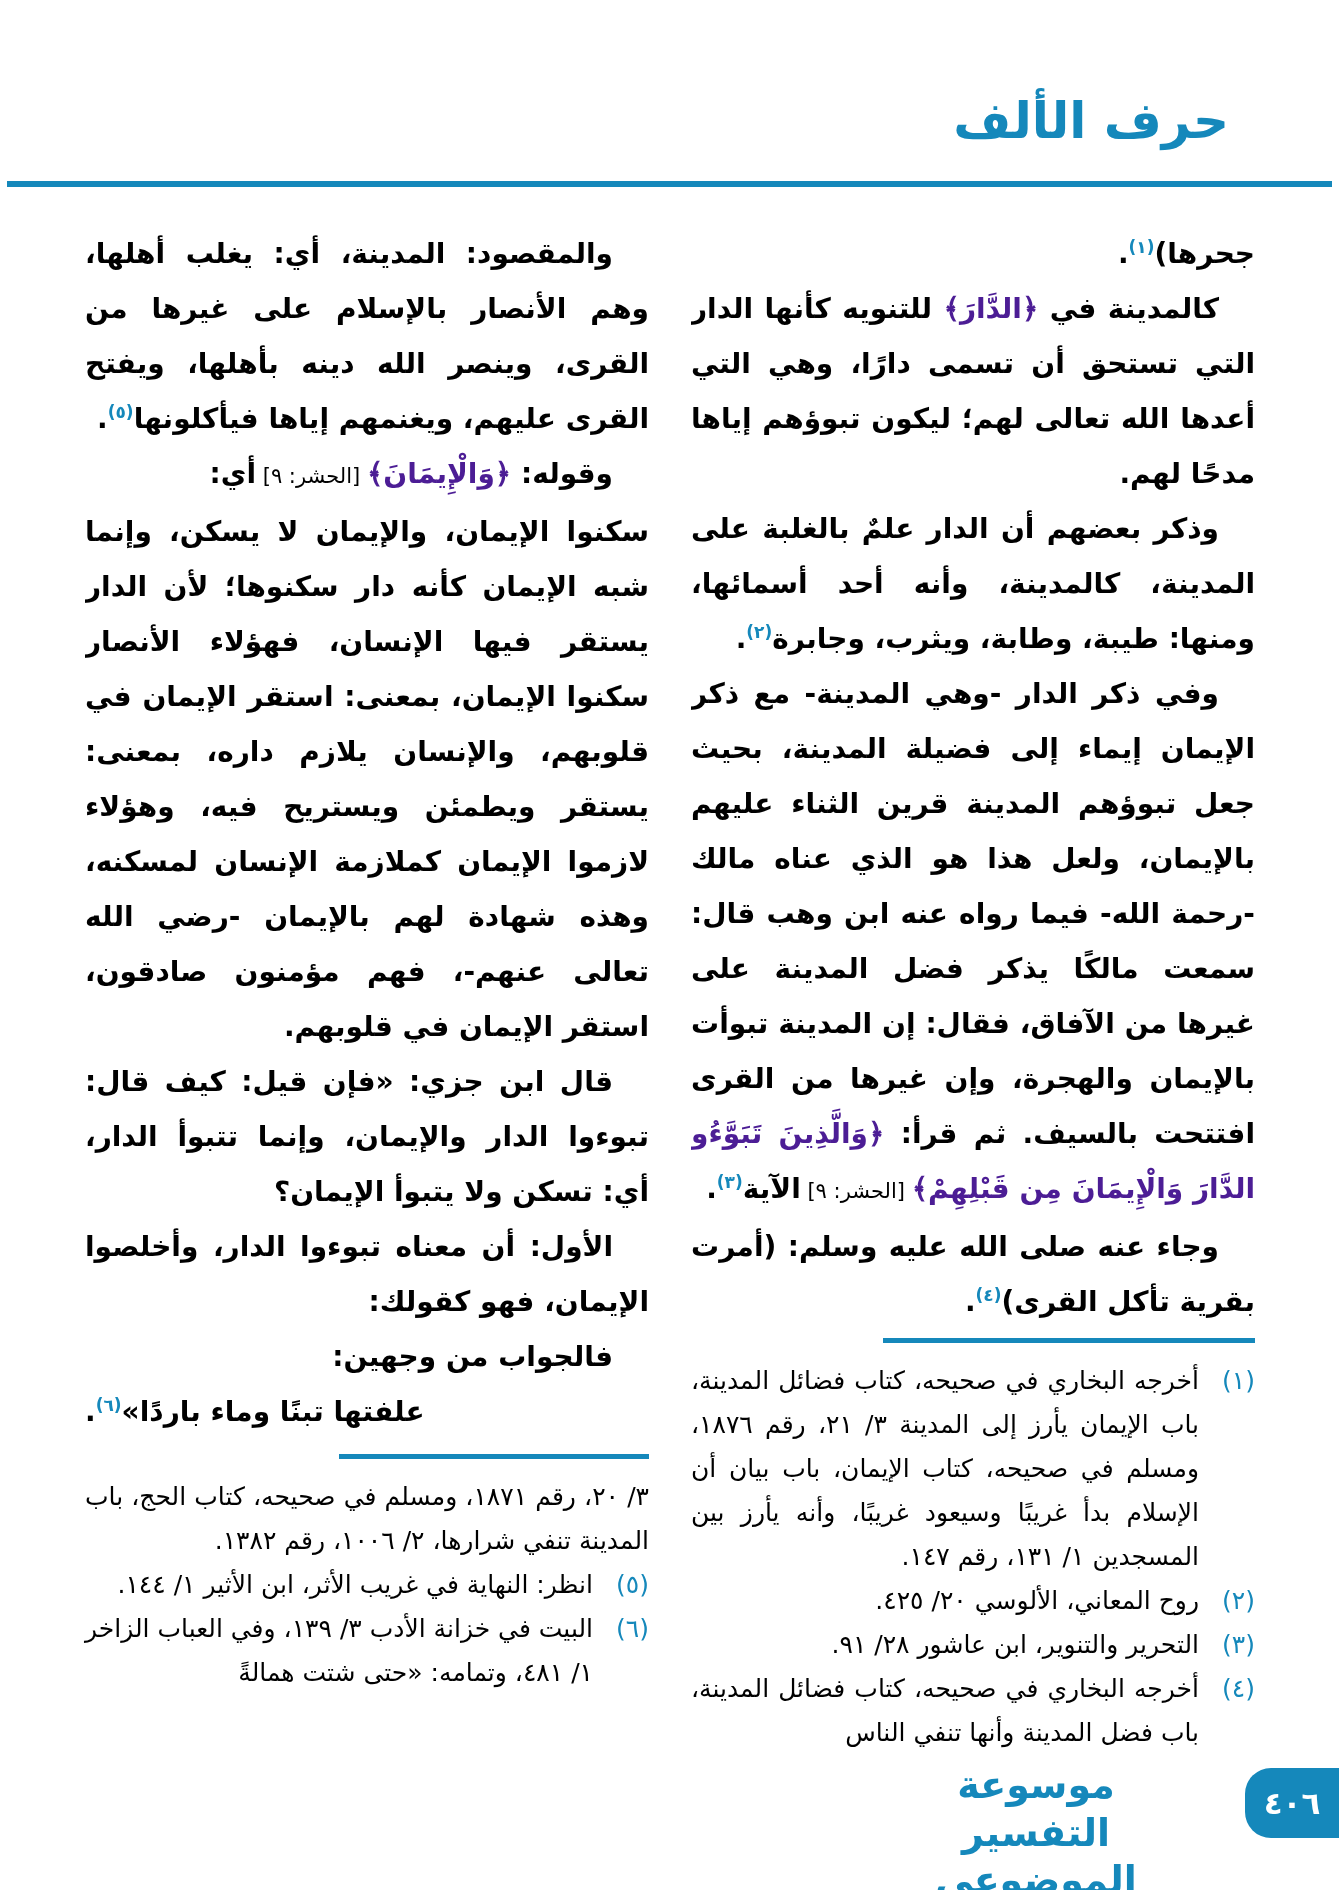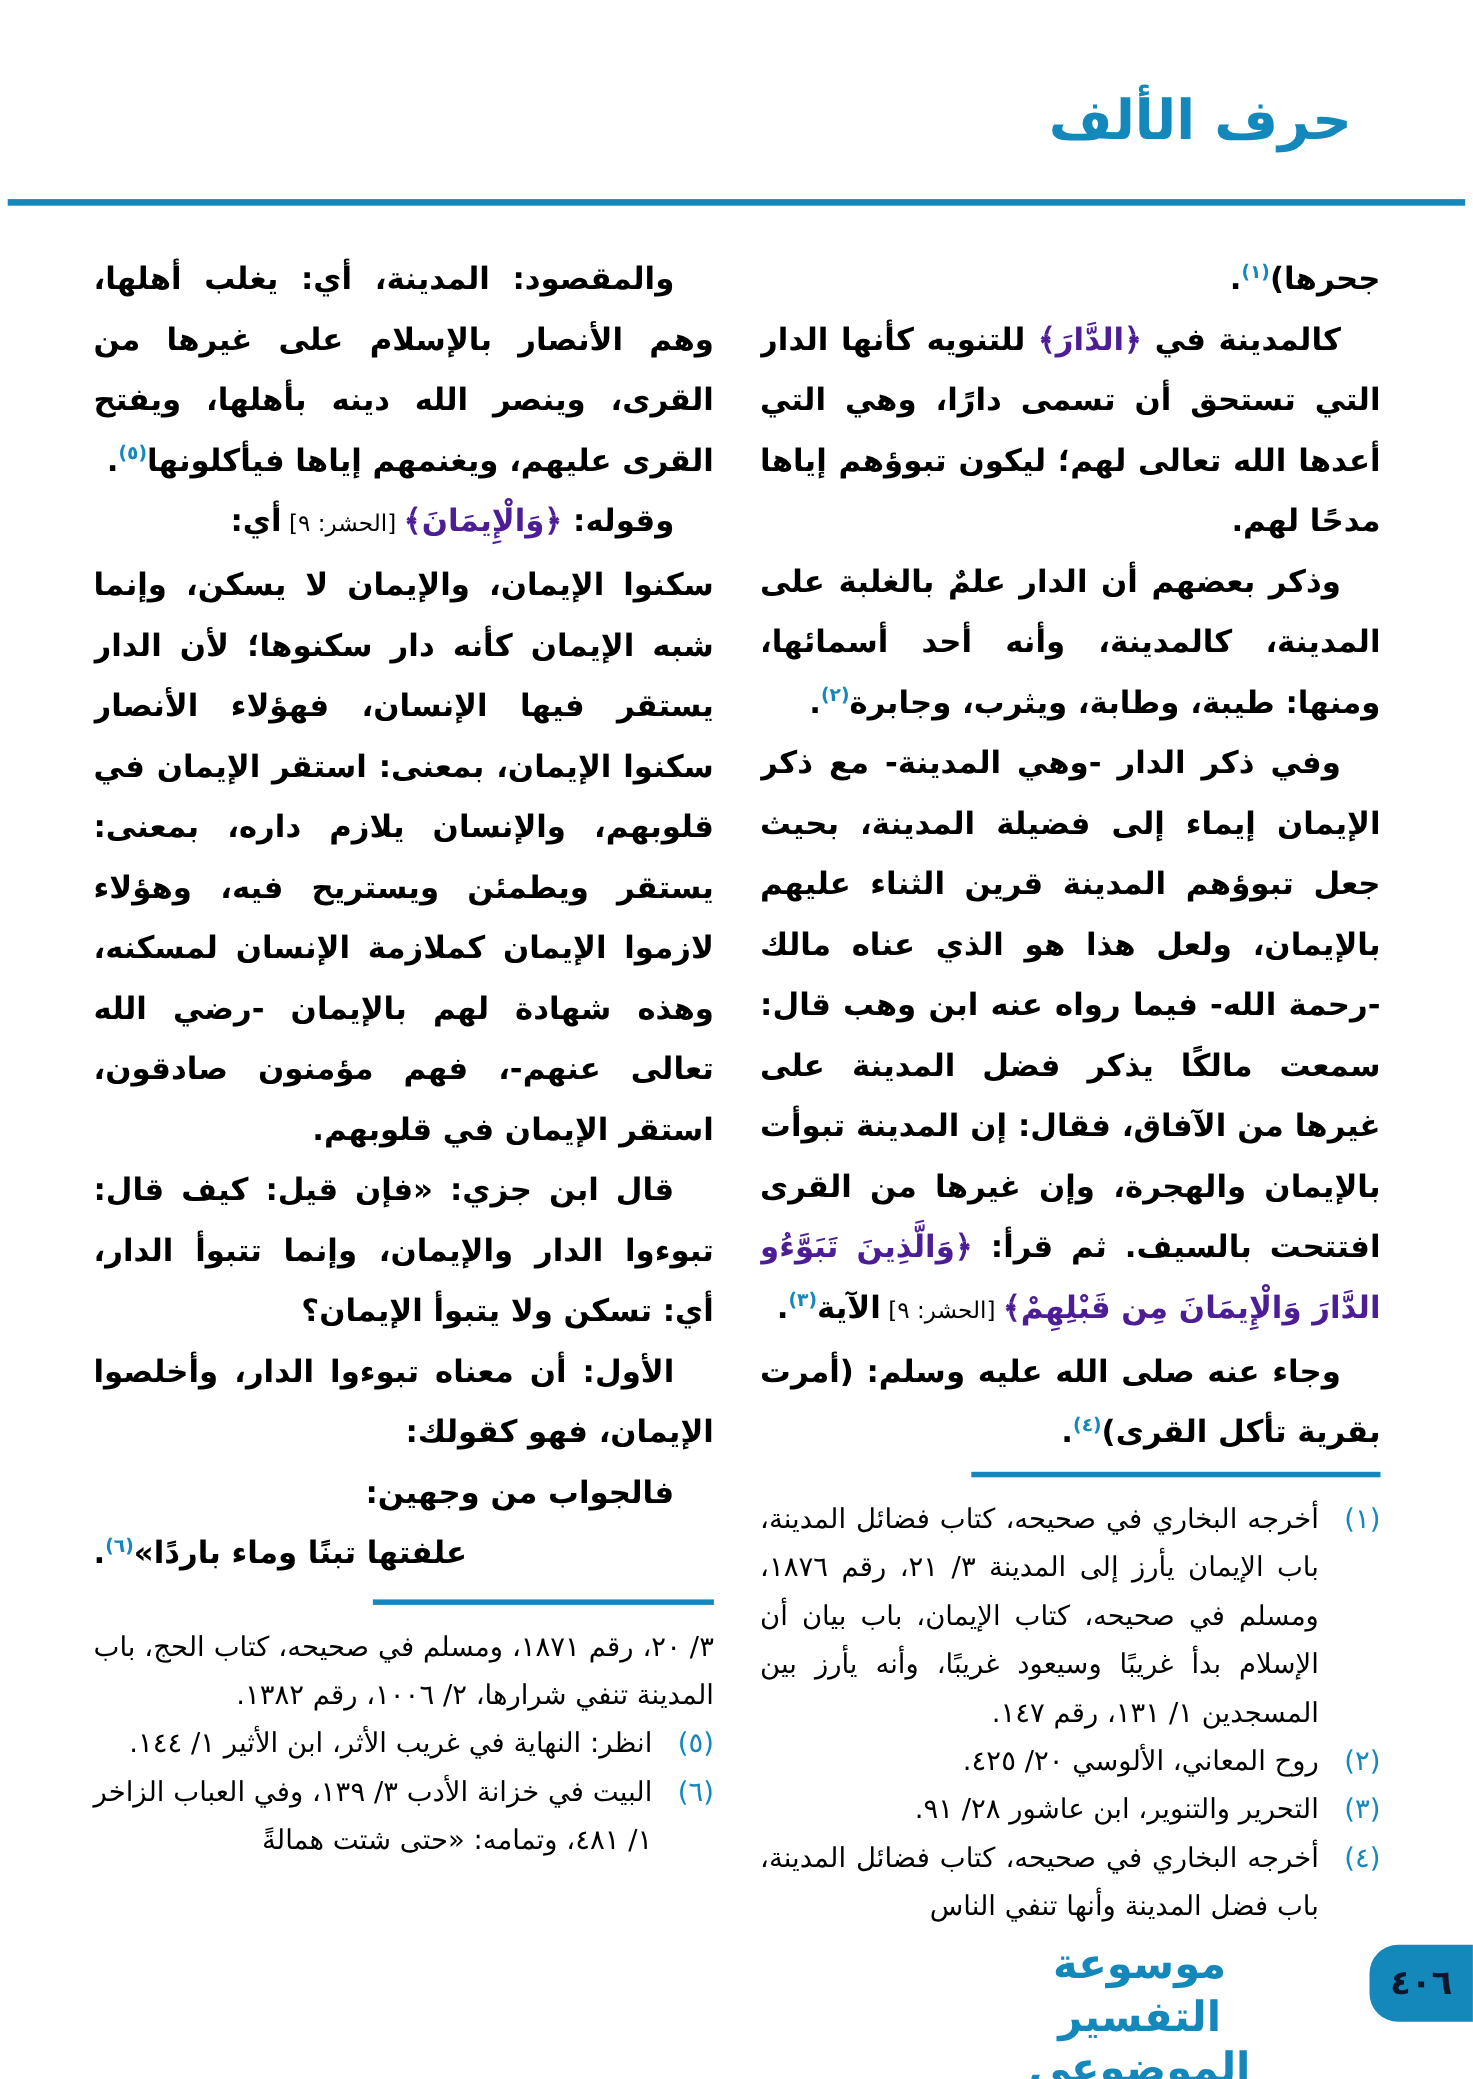--- a/index.html
+++ b/index.html
@@ -7,21 +7,21 @@
   body {
     width:1339px; height:1890px;
     font-family:"DejaVu Sans", sans-serif;
     direction:rtl;
     color:#000;
   }
   .page { position:relative; width:1339px; height:1890px; background:#fff; overflow:hidden; }
 
   
   .chapter-title {
-    position:absolute; top:80px; right:110px;
+    position:absolute; top:92px; right:110px;
     font-size:50px; font-weight:bold; color:#1588bb;
     letter-spacing:-1px;
   }
   .header-rule {
     position:absolute; top:181px; left:7px; right:7px; height:6px;
     background:#1588bb;
   }
 
   
   .columns {
@@ -64,21 +64,21 @@
   
   .publisher-logo {
     position:absolute; top:1762px; right:148px; width:310px;
     text-align:center; color:#1588bb;
   }
   .logo-main { font-size:38px; font-weight:bold; line-height:1.25; }
 
   .page-badge {
     position:absolute; top:1768px; right:0;
     width:94px; height:70px;
-    background:#1588bb; color:#0f172a;
+    background:#1588bb; color:#ffffff;
     border-radius:26px 0 0 26px;
     display:flex; align-items:center; justify-content:center;
     font-size:31px; font-weight:bold;
   }
 </style>
 </head>
 <body>
 
 <div class="page">
 

